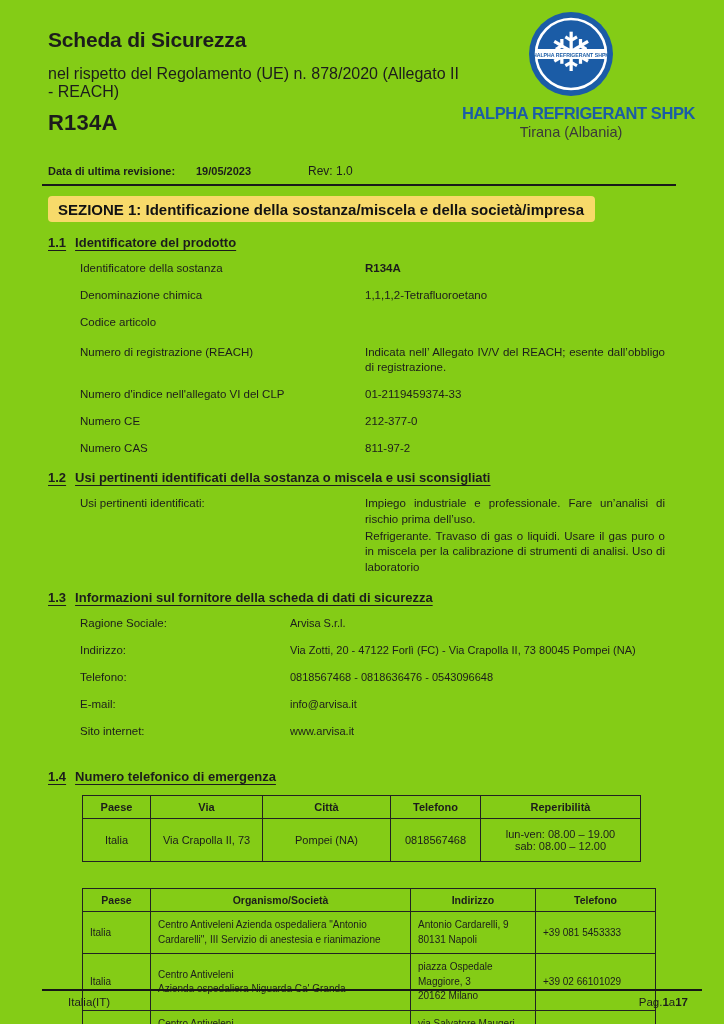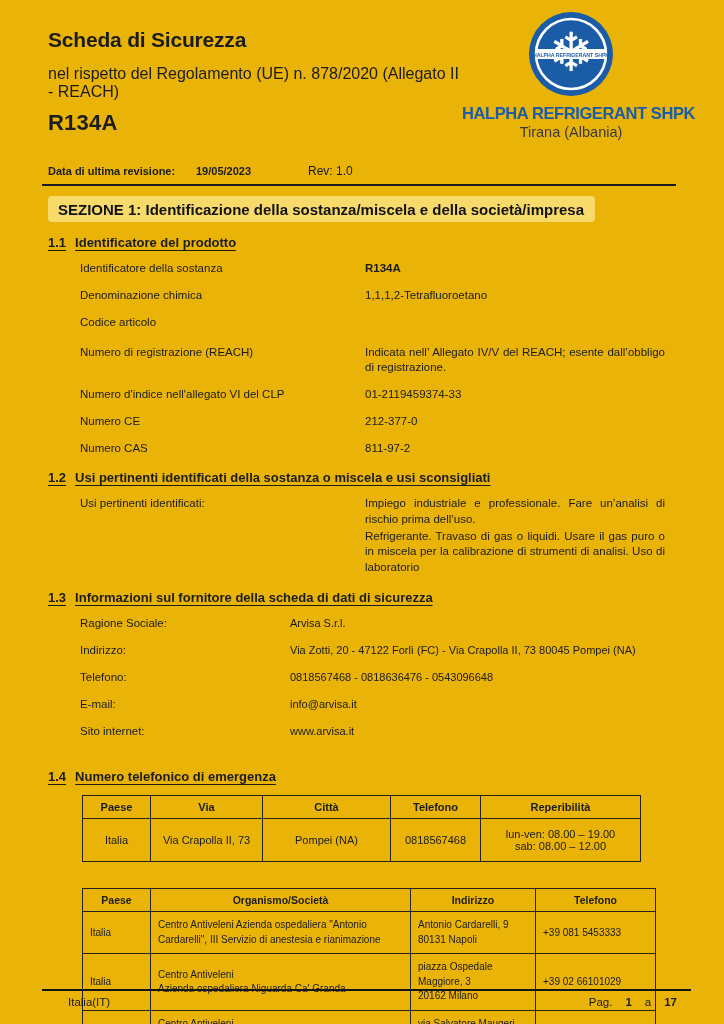--- a/index.html
+++ b/index.html
@@ -1,19 +1,19 @@
 <!DOCTYPE html>
 <html><head>
 <meta charset="utf-8">
 <style>
   * { box-sizing: border-box; }
   html,body { margin:0; padding:0; background:#ffffff; }
   .page {
     width:724px; height:1024px; position:relative; overflow:hidden;
-    background:#eab308; color:#1c1c1c;
+    background:#84cc16; color:#1c1c1c;
     font-family:"Liberation Sans", sans-serif;
     padding:22px 44px 0 48px;
   }
 
   
   .header { display:flex; justify-content:space-between; align-items:flex-start; min-height:126px; }
   .doc-title { font-size:21px; font-weight:bold; margin:6px 0 0 0; letter-spacing:-0.2px; }
   .doc-subtitle { font-size:16px; margin-top:13px; }
   .product-name { font-size:22px; font-weight:bold; margin-top:9px; letter-spacing:0.2px; }
   .revision-row { display:flex; align-items:baseline; margin-top:28px; font-size:11px; }
@@ -57,25 +57,25 @@
   .tbl1 { margin:2px 0 0 34px; font-size:11px; table-layout:fixed; }
   .tbl1 th { font-weight:bold; text-align:center; padding:5px 4px; }
   .tbl1 td { text-align:center; padding:9px 6px; }
   .tbl2 { margin:26px 0 0 34px; font-size:10px; table-layout:fixed; }
   .tbl2 th { font-weight:bold; text-align:center; padding:5px 4px; font-size:10.5px; }
   .tbl2 td { text-align:left; vertical-align:middle; padding:6px 7px; line-height:1.45; }
   .preline { white-space:pre-line; }
 
   
   .footer {
-    position:absolute; left:42px; right:33px; bottom:16px;
+    position:absolute; left:42px; right:22px; bottom:16px;
     border-top:2.5px solid #161616; padding:5px 14px 0 26px;
     display:flex; justify-content:space-between; font-size:11.5px;
   }
-  .page-num { display:flex; gap:13px; }
+  .page-num { display:flex; gap:0; }
 </style>
 </head>
 <body>
 
 <div class="page">
 
   
   <div class="header">
     <div>
       <div class="doc-title">Scheda di Sicurezza</div>

